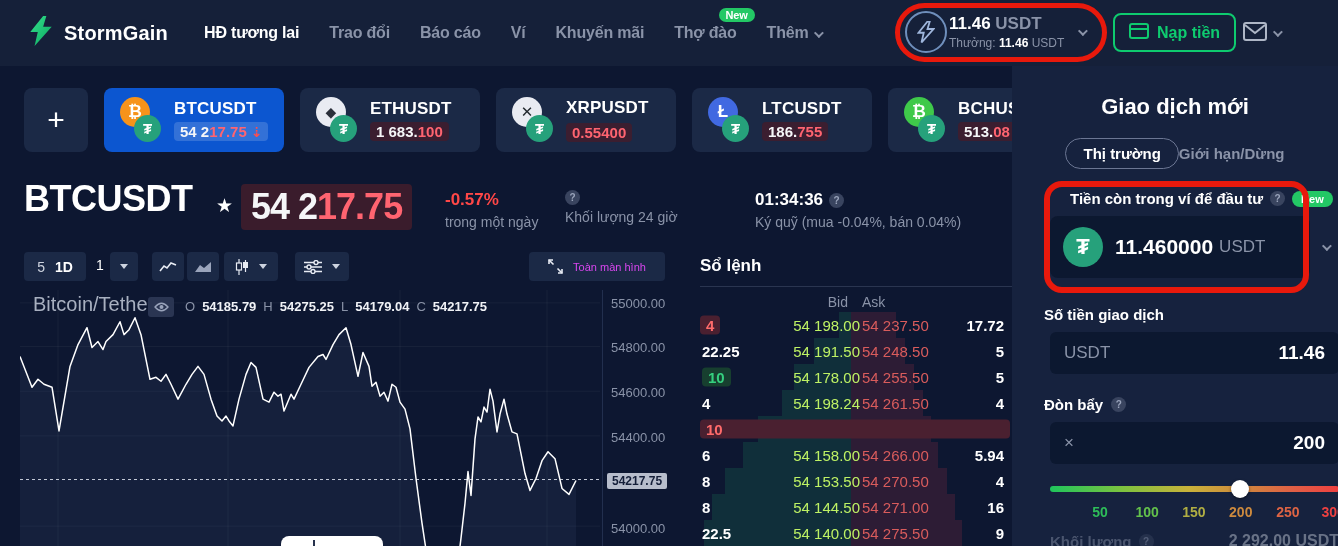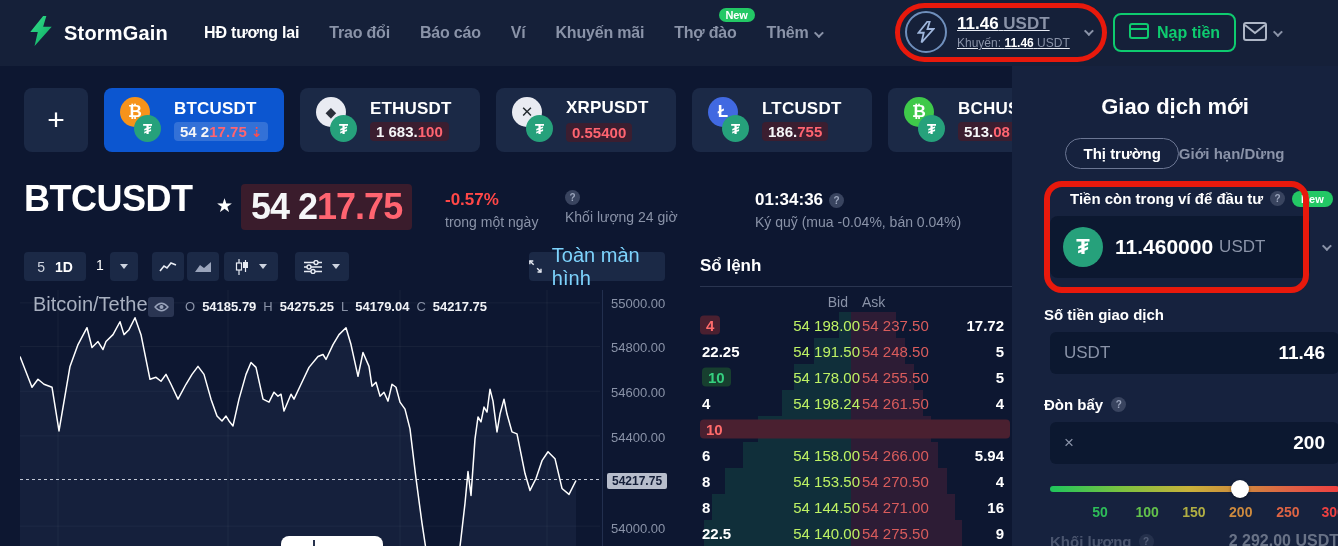--- a/index.html
+++ b/index.html
@@ -11,21 +11,21 @@
   #navbar { position:absolute; top:0; left:0; width:1338px; height:66px; background:#152039; display:flex; align-items:center; z-index:30; }
   .brand { display:flex; align-items:center; gap:10px; margin-left:28px; }
   .brand-name { font-size:20px; font-weight:bold; color:#fff; letter-spacing:.2px; }
   .nav-menu { display:flex; align-items:center; margin-left:36px; gap:30px; }
   .nav-item { font-size:16px; font-weight:bold; color:#8a93a8; cursor:pointer; position:relative; letter-spacing:-.2px; white-space:nowrap; }
   .nav-item.active { color:#ffffff; }
   .nav-badge { position:absolute; top:-16px; right:-18px; background:#23c865; color:#fff; font-size:11px; font-weight:bold; padding:1px 7px; border-radius:9px; }
   .chev { display:inline-block; width:7px; height:7px; border-right:2px solid #8a93a8; border-bottom:2px solid #8a93a8; transform:rotate(45deg) translateY(-2px); margin-left:6px; }
   .wallet-widget { position:absolute; left:905px; top:11px; display:flex; align-items:center; cursor:pointer; }
   .wallet-circle { width:42px; height:42px; border-radius:50%; border:2px solid #6f8fbc; display:flex; align-items:center; justify-content:center; }
-  .wallet-texts { margin-left:10px;text-decoration:underline; }
+  .wallet-texts { margin-left:2px; }
   .wallet-line1 { font-size:17px; font-weight:bold; color:#fff; }
   .wallet-line1 .cur { color:#8a93a8; }
   .wallet-line2 { font-size:12px; color:#8a93a8; margin-top:2px; }
   .wallet-line2 b { color:#fff; }
   .deposit-btn { position:absolute; left:1113px; top:13px; height:39px; padding:0 14px; border:2px solid #0ecb6f; border-radius:8px; display:flex; align-items:center; gap:8px; color:#0ecb6f; font-size:16px; font-weight:bold; cursor:pointer; background:transparent; }
   .mail-wrap { position:absolute; left:1243px; top:22px; display:flex; align-items:center; cursor:pointer; }
   .lang-wrap { position:absolute; left:1324px; top:22px; display:flex; align-items:center; cursor:pointer; font-size:15px; font-weight:bold; color:#c5cbd8;margin-left:33px; }
 
   
   .annotation { position:absolute; border:5px solid #e8190c; border-radius:30px; z-index:40; pointer-events:none; }
@@ -56,21 +56,21 @@
   .stat-col { top:124px; }
   .stat-val { font-size:17px; font-weight:bold; color:#fff; display:flex; align-items:center; gap:6px; }
   .stat-cap { font-size:14px; color:#8a93a8; margin-top:4px; }
   .red-text { color:#ff4747 !important; }
   .help-icon { display:inline-flex; width:15px; height:15px; border-radius:50%; background:#39445f; color:#9aa4bb; font-size:10px; font-weight:bold; align-items:center; justify-content:center; cursor:pointer; }
 
   
   .tool-box { position:absolute; top:186px; height:29px; background:#1b2946; border-radius:4px; display:flex; align-items:center; justify-content:center; gap:10px; color:#cdd3df; font-size:14px; cursor:pointer; }
   .tf-active { color:#fff; font-weight:bold; }
   .tri { display:inline-block; width:0; height:0; border-left:4px solid transparent; border-right:4px solid transparent; border-top:5px solid #cdd3df; }
-  #fullscreen-btn { left:529px; width:136px; color:#7dd3fc; font-size:20px; }
+  #fullscreen-btn { left:529px; width:136px; color:#d946ef; font-size:11px; }
 
   
   #chart-wrap { position:absolute; left:20px; top:224px; width:580px; height:256px; }
   #chart-svg { position:absolute; left:0; top:0; width:580px; height:256px; }
   #pair-label { position:absolute; left:13px; top:3px; font-size:20px; color:#a8b0c0; display:flex; align-items:center; gap:8px; cursor:pointer; }
   .pair-tri { width:0; height:0; border-left:5px solid transparent; border-right:5px solid transparent; border-top:6px solid #a8b0c0; }
   #eye-btn { position:absolute; left:128px; top:7px; width:26px; height:20px; background:#2a3552; border-radius:3px; display:flex; align-items:center; justify-content:center; cursor:pointer; }
   #ohlc-row { position:absolute; left:165px; top:9px; font-size:13px; color:#8a93a8; display:flex; gap:7px; white-space:nowrap; }
   #ohlc-row b { color:#f0f2f6; }
   #chart-tooltip-stub { position:absolute; left:261px; top:246px; width:102px; height:12px; background:#fff; border-radius:8px 8px 0 0; }
@@ -162,21 +162,21 @@
   </div>
 
   <div class="wallet-widget">
     <div class="wallet-circle">
       <svg width="18" height="22" viewBox="0 0 24 28">
           <path d="M14 0 L2 15 h7 L6 28 L22 10 h-8 L17 0 Z" fill="none" stroke="#9fb6dc" stroke-width="2.4"></path>
         </svg>
     </div>
     <div class="wallet-texts">
       <div class="wallet-line1"><span>11.46</span> <span class="cur">USDT</span></div>
-      <div class="wallet-line2"><span>Khuyến:</span> <b>11.46</b> <span>USDT</span></div>
+      <div class="wallet-line2"><span>Thưởng:</span> <b>11.46</b> <span>USDT</span></div>
     </div>
     <i class="chev" style="margin-left:14px;"></i>
   </div>
 
   <button class="deposit-btn">
     <span>
       <svg width="20" height="16" viewBox="0 0 20 16">
           <rect x="1" y="1" width="18" height="14" rx="2" fill="none" stroke="#0ecb6f" stroke-width="2"></rect>
           <line x1="1" y1="6" x2="19" y2="6" stroke="#0ecb6f" stroke-width="2"></line>
         </svg>

